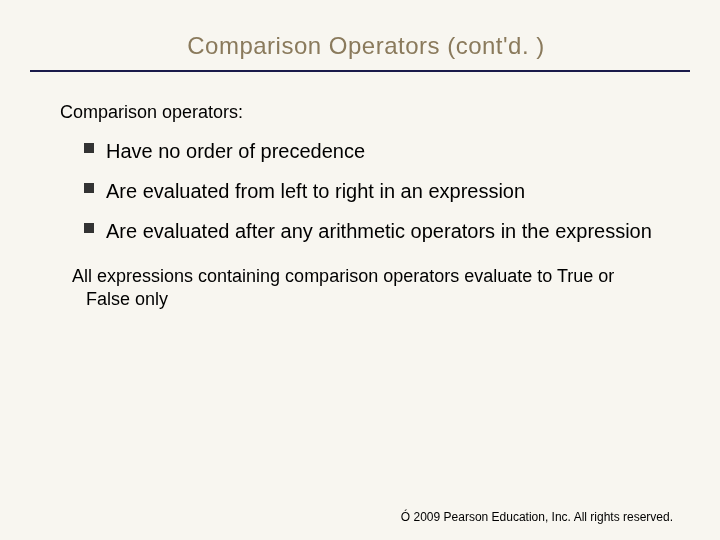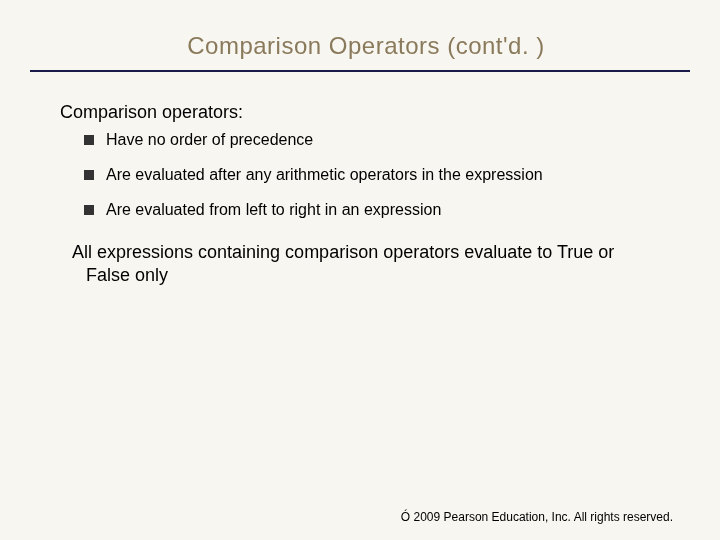--- a/index.html
+++ b/index.html
@@ -29,27 +29,28 @@
     border: none;
     border-top: 2px solid #1a1a4a;
     margin: 0 30px;
   }
   .content {
     padding: 30px 60px 0 60px;
     color: #000;
   }
   .intro-line {
     font-size: 18px;
+    margin-bottom: 8px;
   }
   .bullet-list {
     list-style: none;
     padding-left: 24px;
   }
   .bullet-list li {
-    font-size: 16px;
+    font-size: 20px;
     line-height: 1.3;
     padding: 7px 0 7px 22px;
     position: relative;
   }
   .bullet-list li::before {
     content: "";
     position: absolute;
     left: 0;
     top: 12px;
     width: 10px;
@@ -75,19 +76,19 @@
 </head>
 <body>
 
 <h1 class="slide-title">Comparison Operators (cont'd. )</h1>
 <hr class="title-rule">
 
 <div class="content">
   <p class="intro-line">Comparison operators:</p>
   <ul class="bullet-list">
     <li>Have no order of precedence</li>
+    <li>Are evaluated from left to right in an expression</li>
     <li>Are evaluated after any arithmetic operators in the expression</li>
-    <li>Are evaluated from left to right in an expression</li>
   </ul>
   <p class="closing">All expressions containing comparison operators evaluate to True or False only</p>
 </div>
 
 <div class="footer">Ó 2009 Pearson Education, Inc.  All rights reserved.</div>
 
 </body></html>

